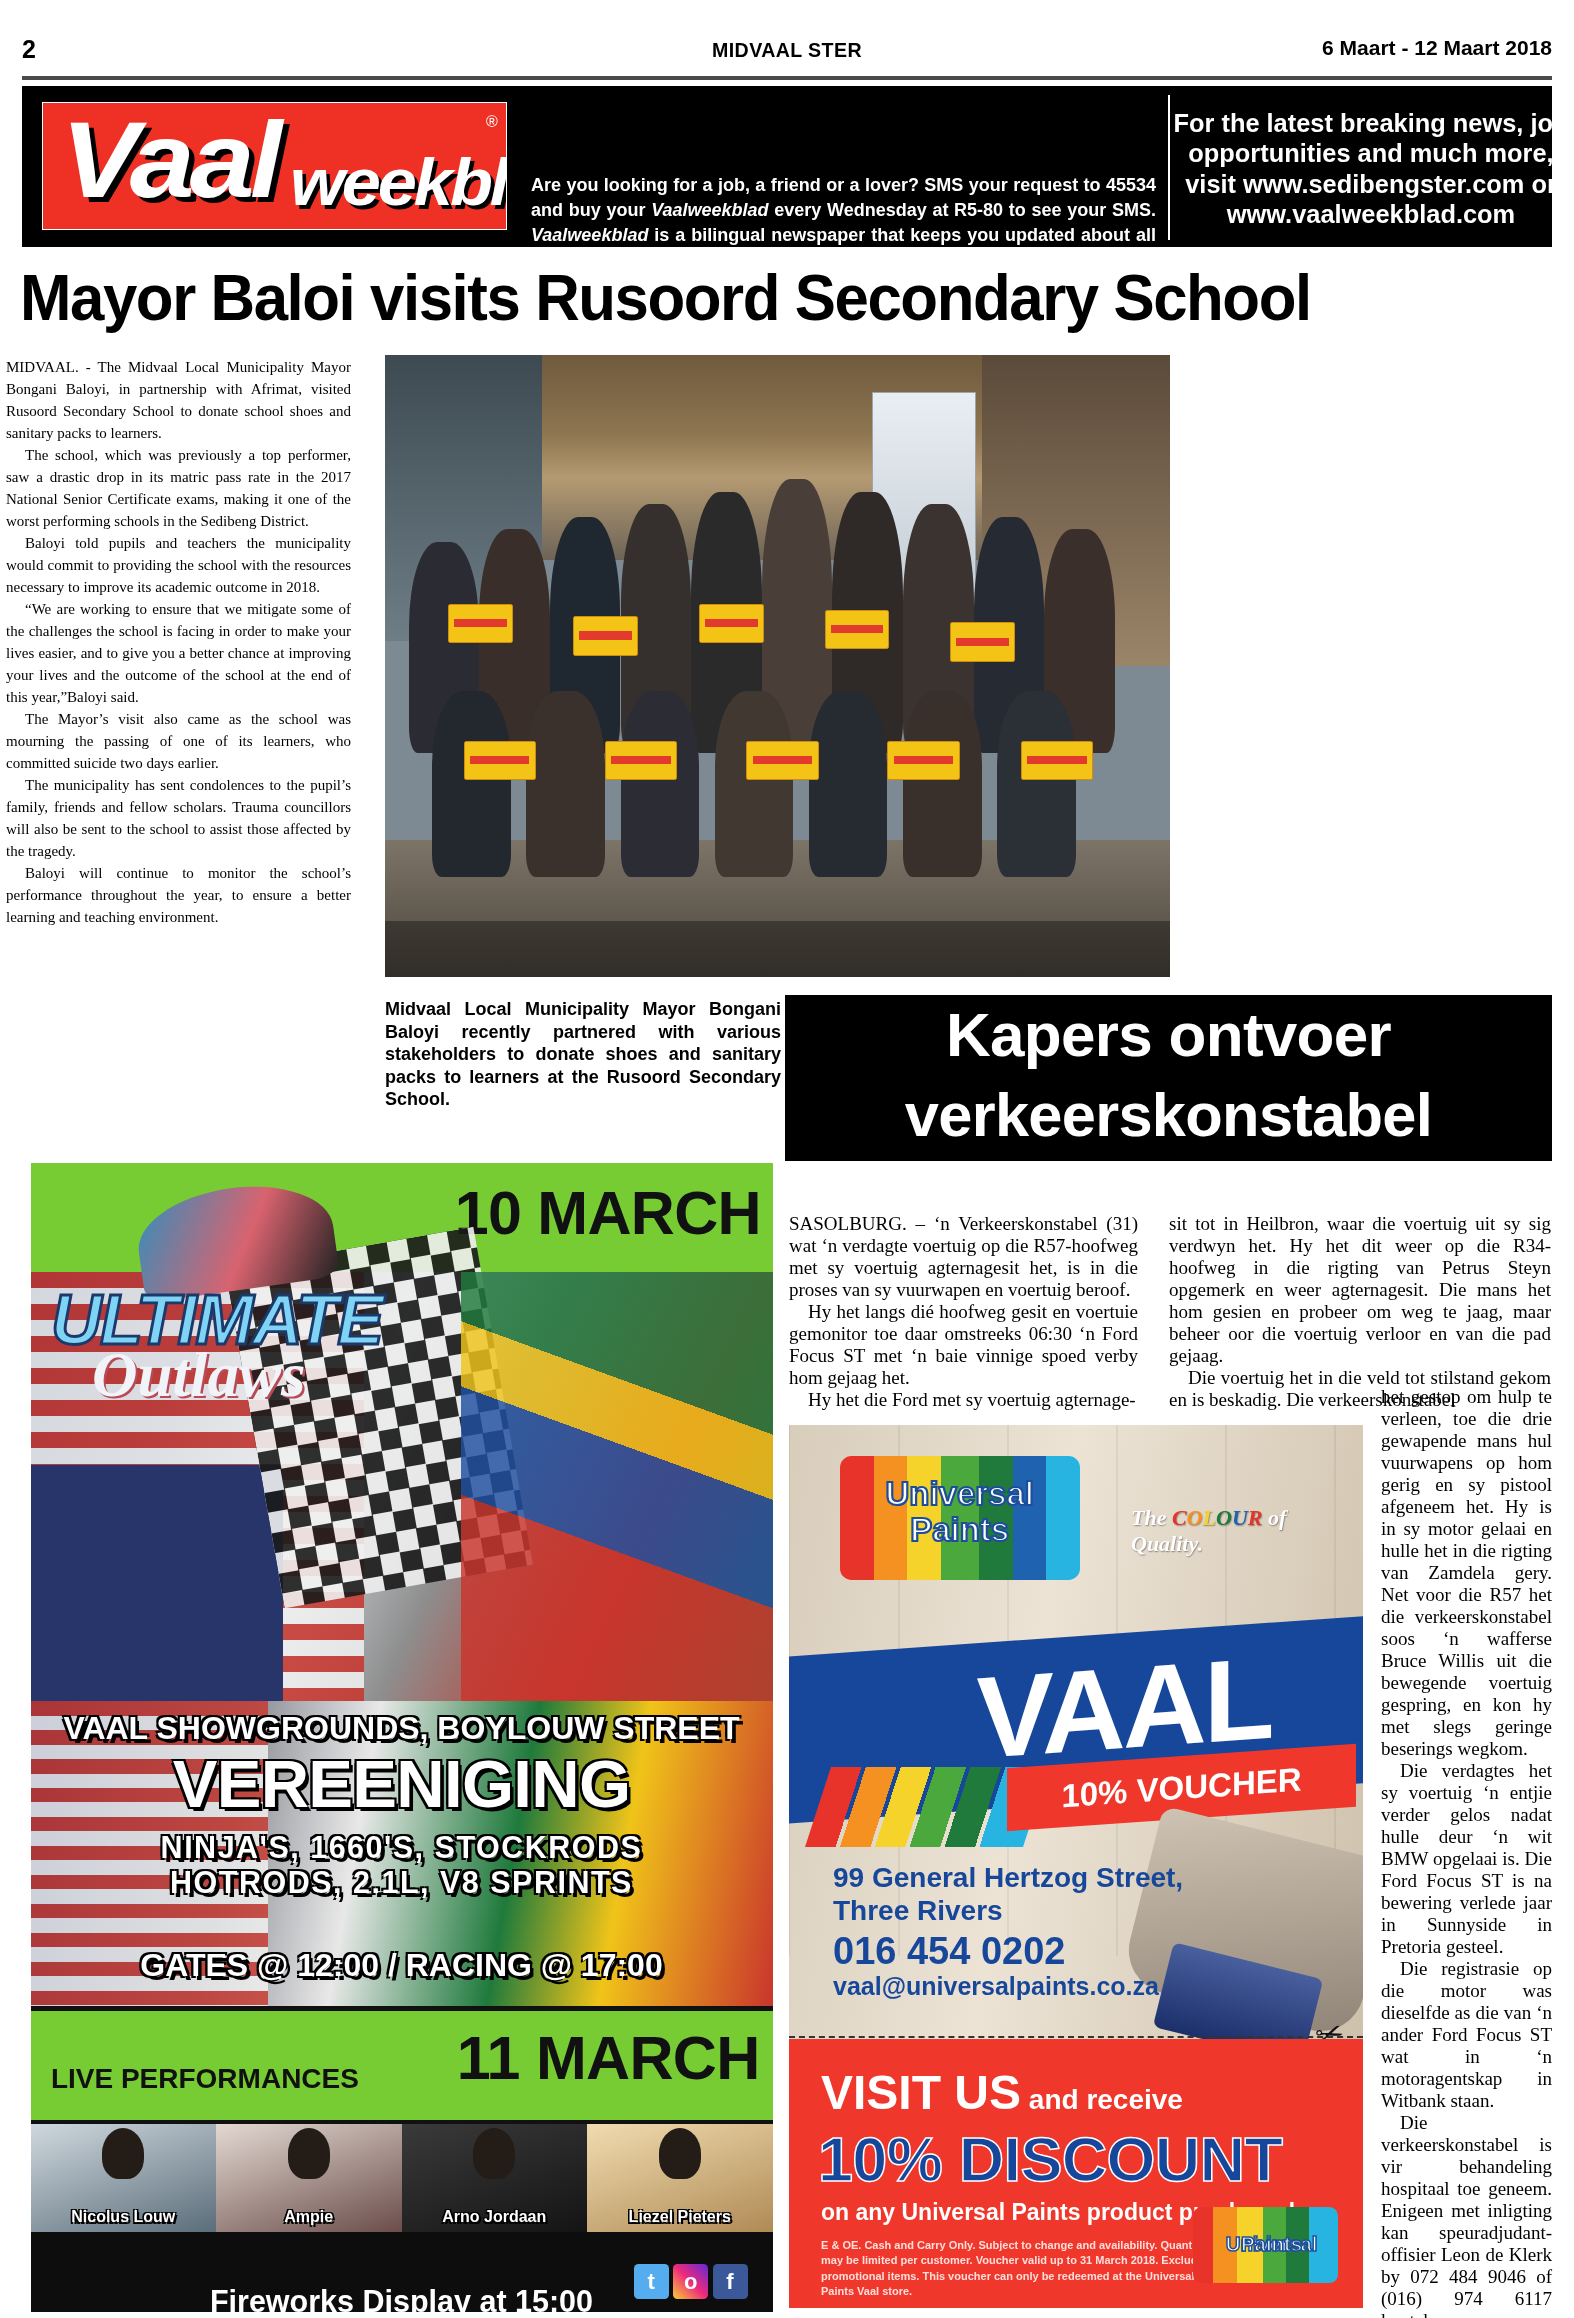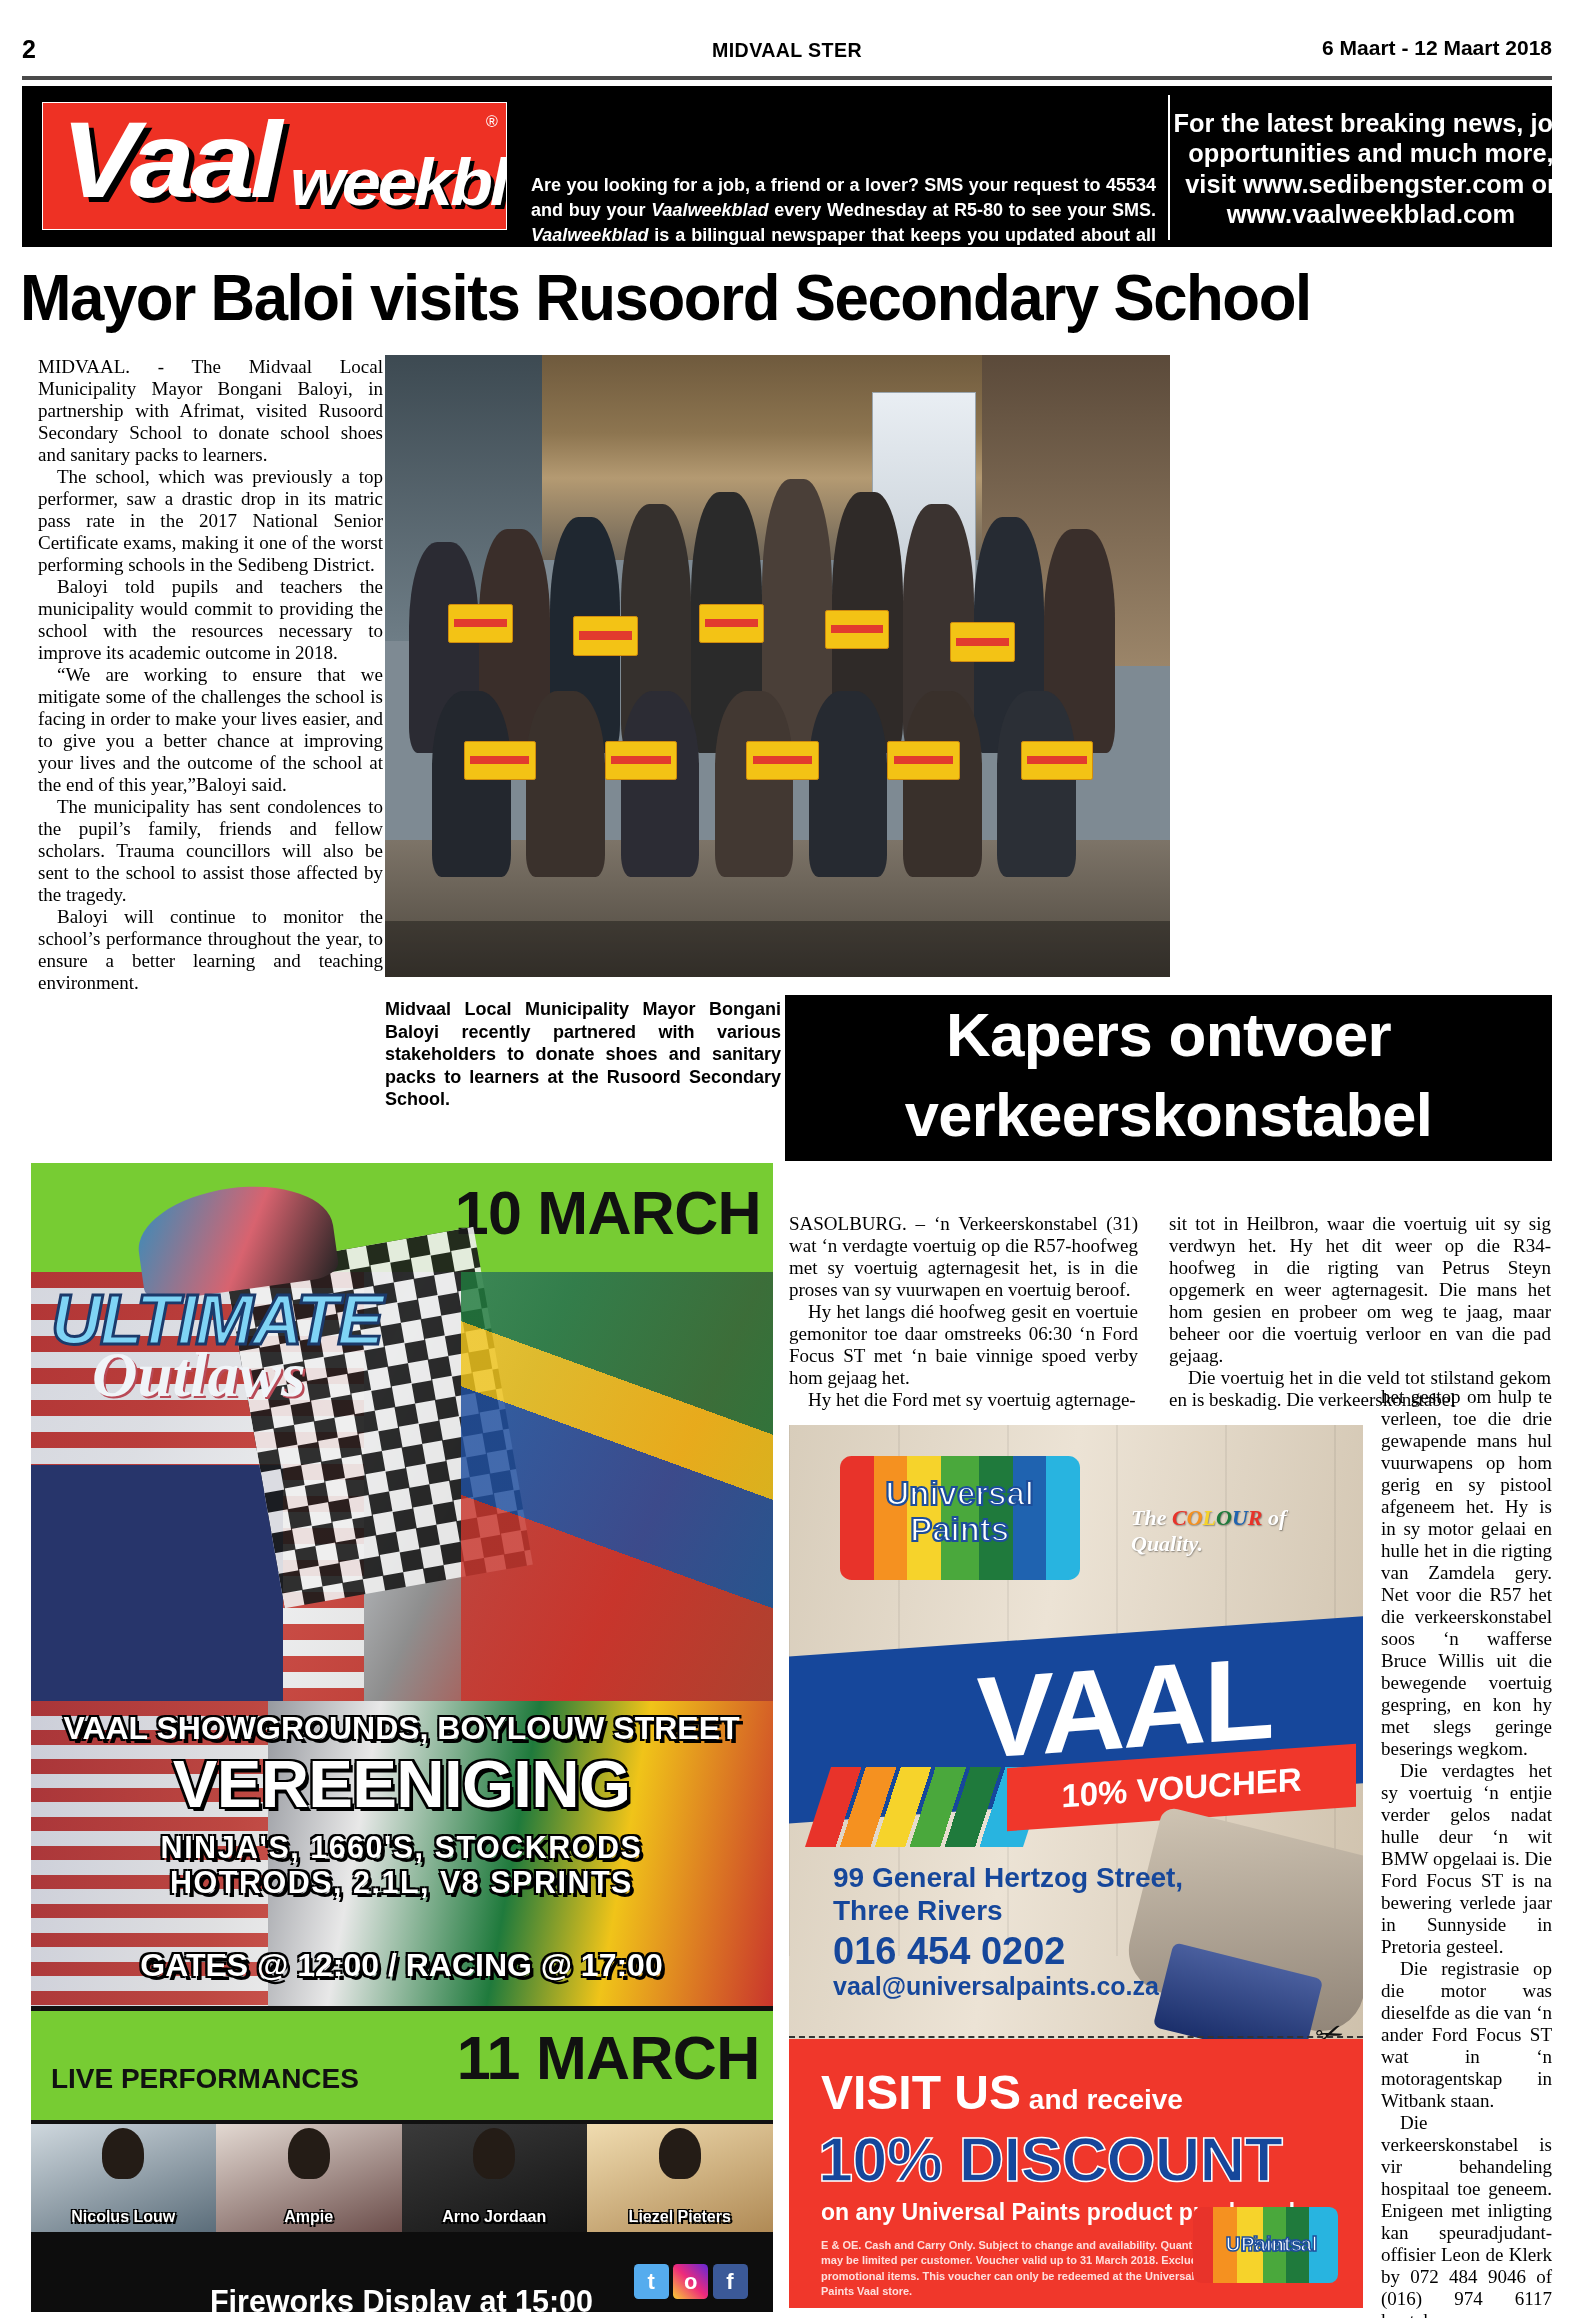--- a/index.html
+++ b/index.html
@@ -31,22 +31,22 @@
   .banner-right{position:absolute;left:1146px;top:8.7px;width:404px;height:145px;
       border-left:2.2px solid #fff;color:#fff;font-family:"Liberation Sans",sans-serif;
       font-weight:bold;font-size:25.4px;line-height:30.5px;text-align:center;padding-top:13px;box-sizing:border-box;}
 
   
   .lead-head{position:absolute;left:20.4px;top:263px;width:1534px;
       font-family:"Liberation Sans",sans-serif;font-weight:bold;font-size:65px;line-height:70px;
       letter-spacing:-1.5px;transform:scaleX(.95);transform-origin:left top;white-space:nowrap;}
 
   
-  .story1-col{position:absolute;left:38px;top:356px;width:345px;
-      font-size:19px;line-height:22px;text-align:justify;}
+  .story1-col{position:absolute;left:6px;top:356px;width:345px;
+      font-size:15px;line-height:22px;text-align:justify;}
   .story1-col p{margin:0;text-indent:19px;}
   .story1-col p.first{text-indent:0;}
 
   .photo{position:absolute;left:385px;top:355px;width:785px;height:622px;overflow:hidden;background:#7e8a93;}
   .photo .sky{position:absolute;left:0;top:0;width:100%;height:33%;
       background:linear-gradient(180deg,#6f5a3d 0%,#8d7550 38%,#b49a72 60%,#6d6457 100%);}
   .photo .wallA{position:absolute;left:0;top:0;width:20%;height:46%;background:linear-gradient(180deg,#3d4a52,#6e7d86);}
   .photo .wallB{position:absolute;right:0;top:0;width:24%;height:50%;background:linear-gradient(180deg,#5b4a3a,#9b8569);}
   .photo .banner-stand{position:absolute;left:62%;top:6%;width:13%;height:34%;
       background:linear-gradient(180deg,#e9eef3,#c3ccd4);border:1.5px solid #9aa5ad;}
@@ -216,20 +216,21 @@
     <div class="banner-right">For the latest breaking news, job opportunities and much more, visit www.sedibengster.com or www.vaalweekblad.com</div>
   </div>
 
   <div class="lead-head">Mayor Baloi visits Rusoord Secondary School</div>
 
   <div class="story1-col">
     <p class="first">MIDVAAL. - The Midvaal Local Municipality Mayor Bongani Baloyi, in partnership with Afrimat, visited Rusoord Secondary School to donate school shoes and sanitary packs to learners.</p>
     <p>The school, which was previously a top performer, saw a drastic drop in its matric pass rate in the 2017 National Senior Certificate exams, making it one of the worst performing schools in the Sedibeng District.</p>
     <p>Baloyi told pupils and teachers the municipality would commit to providing the school with the resources necessary to improve its academic outcome in 2018.</p>
     <p>“We are working to ensure that we mitigate some of the challenges the school is facing in order to make your lives easier, and to give you a better chance at improving your lives and the outcome of the school at the end of this year,”Baloyi said.</p>
+    <p>The Mayor’s visit also came as the school was mourning the passing of one of its learners, who committed suicide two days earlier.</p>
     <p>The municipality has sent condolences to the pupil’s family, friends and fellow scholars. Trauma councillors will also be sent to the school to assist those affected by the tragedy.</p>
     <p>Baloyi will continue to monitor the school’s performance throughout the year, to ensure a better learning and teaching environment.</p>
   </div>
 
   <div class="photo">
     <div class="sky"></div>
     <div class="wallA"></div>
     <div class="wallB"></div>
     <div class="banner-stand"></div>
     <div class="ground"></div>

